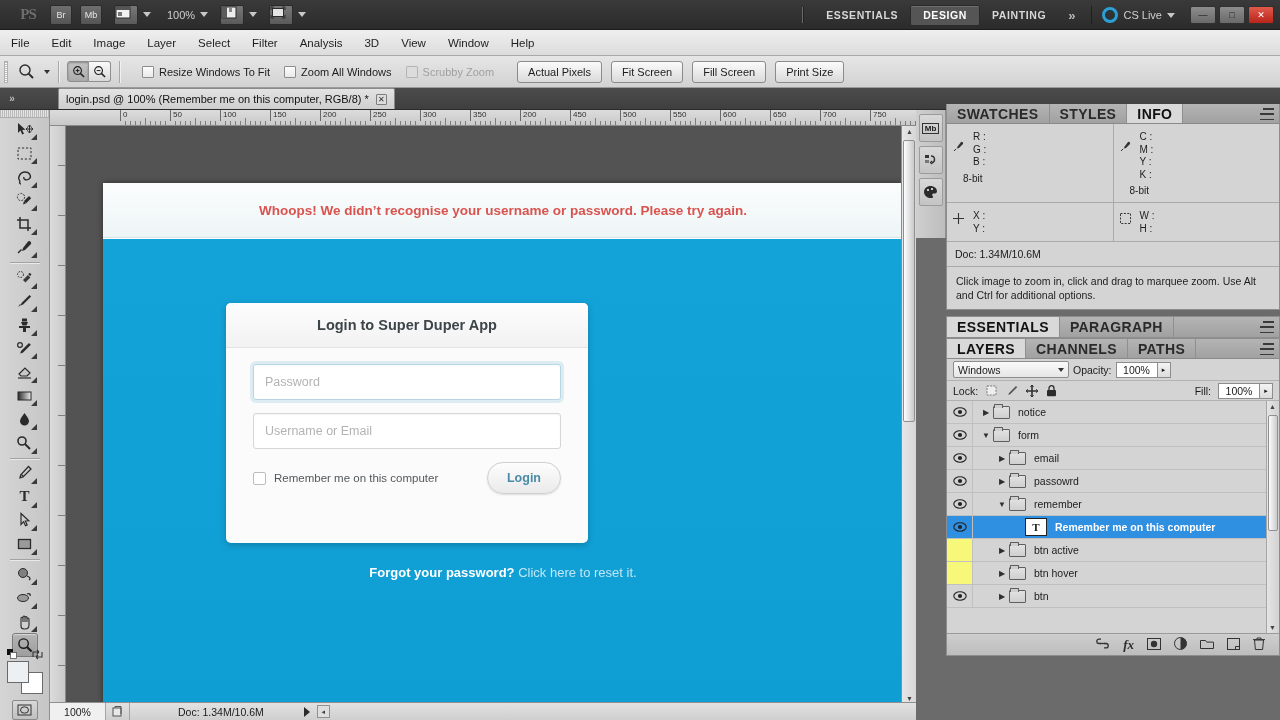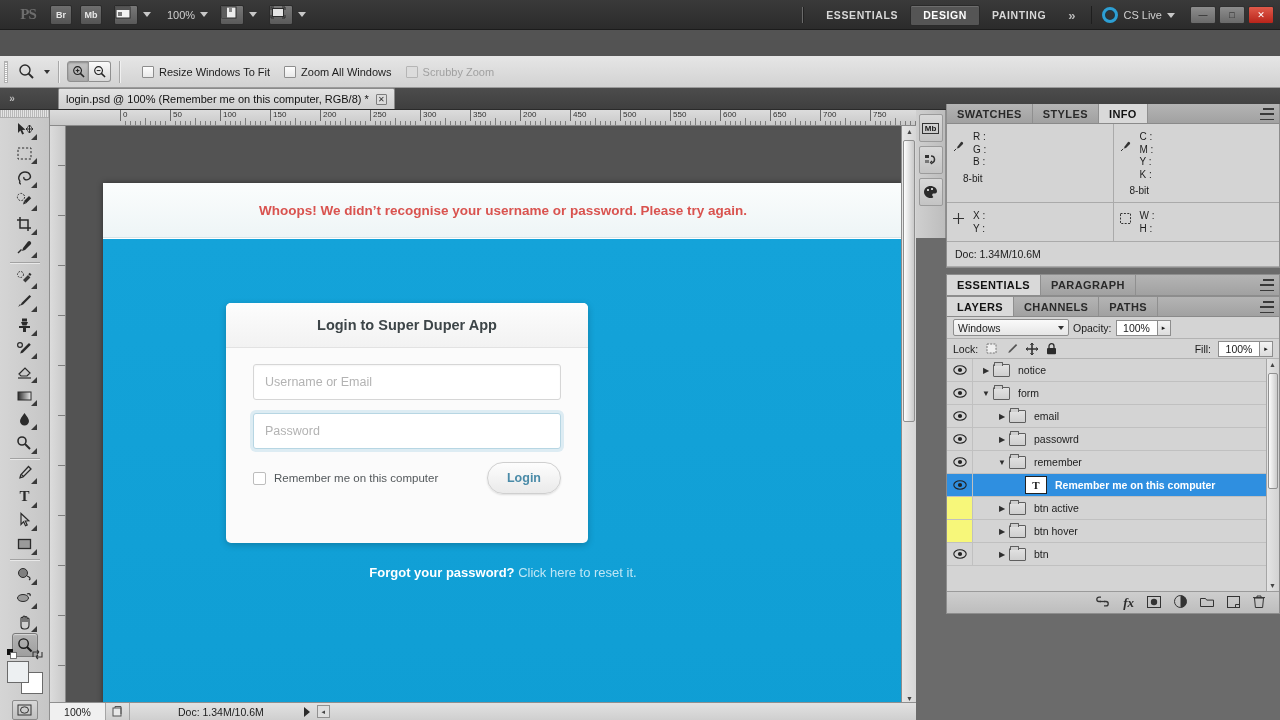--- a/index.html
+++ b/index.html
@@ -23,21 +23,21 @@
   .ps-logo{
     margin-left:14px; width:28px; height:20px;
     color:#6d6d6d; font-size:15px; font-weight:bold; letter-spacing:-1px;
     display:flex; align-items:center; justify-content:center;
     font-family:"Liberation Serif", serif;
   }
   .tb-btn{
     height:20px; min-width:22px; margin-left:8px;
     background:linear-gradient(#6e6e6e,#545454);
     border:1px solid #2b2b2b; border-radius:2px;
-    color:#e8e8e8; font-size:9px; font-weight:bold;
+    color:#e8e8e8; font-size:9px; font-weight:normal;
     display:flex; align-items:center; justify-content:center;
     padding:0 3px;
   }
   .tb-icon{
     height:20px; width:24px; margin-left:12px;
     background:linear-gradient(#787878,#5a5a5a);
     border:1px solid #2b2b2b; border-radius:2px;
     position:relative;
   }
   .tb-caret{
@@ -289,21 +289,21 @@
     position:absolute;top:104px;left:946px;width:334px;height:616px;
     background:#6b6b6b;
   }
   .panel{ background:#d4d4d4; border:1px solid #8d8d8d; border-top:none;}
   .ptabs{
     height:20px;background:linear-gradient(#b4b4b4,#a1a1a1);
     border-bottom:1px solid #8a8a8a;display:flex;align-items:stretch;position:relative;
   }
   .ptab{
     padding:0 10px;display:flex;align-items:center;
-    font-size:11px;font-weight:bold;letter-spacing:.4px;color:#2a2a2a;
+    font-size:14px;font-weight:bold;letter-spacing:.4px;color:#2a2a2a;
     border-right:1px solid #8f8f8f;
   }
   .ptab.active{ background:#d9d9d9; color:#111; }
   .pmenu{
     position:absolute;right:5px;top:4px;width:14px;height:12px;
     display:flex;flex-direction:column;justify-content:space-between;
   }
   .pmenu i{display:block;height:1.5px;background:#3a3a3a;}
   .pmenu i:first-child{width:11px;margin-left:3px;}
 
@@ -429,20 +429,33 @@
         <div class="tb-caret"></div>
       </div>
       <div class="wbtns">
         <div class="wbtn">—</div>
         <div class="wbtn">□</div>
         <div class="wbtn close">✕</div>
       </div>
     </div>
   </div>
 
+  <div class="menubar">
+    <div class="menu-item">File</div>
+    <div class="menu-item">Edit</div>
+    <div class="menu-item">Image</div>
+    <div class="menu-item">Layer</div>
+    <div class="menu-item">Select</div>
+    <div class="menu-item">Filter</div>
+    <div class="menu-item">Analysis</div>
+    <div class="menu-item">3D</div>
+    <div class="menu-item">View</div>
+    <div class="menu-item">Window</div>
+    <div class="menu-item">Help</div>
+  </div>
 
   <div class="optbar">
     <div class="opt-grip"></div>
     <div class="opt-tool">
       <svg width="17" height="17" viewBox="0 0 17 17">
           <circle cx="7" cy="7" r="5" fill="none" stroke="#2b2b2b" stroke-width="1.4"></circle>
           <line x1="10.6" y1="10.6" x2="15" y2="15" stroke="#2b2b2b" stroke-width="2"></line>
         </svg>
     </div>
     <div class="mini-caret"></div>
@@ -472,20 +485,26 @@
     </div>
     <div class="chk-opt">
       <div class="chk-box"></div>
       <span>Zoom All Windows</span>
     </div>
     <div class="chk-opt dis">
       <div class="chk-box"></div>
       <span>Scrubby Zoom</span>
     </div>
 
+    <div style="display:flex;margin-left:14px;">
+      <div class="pbtn">Actual Pixels</div>
+      <div class="pbtn">Fit Screen</div>
+      <div class="pbtn">Fill Screen</div>
+      <div class="pbtn">Print Size</div>
+    </div>
   </div>
 
   <div class="tabbar">
     <div class="collapse-arrows">»</div>
     <div class="doc-tab">
       <span>login.psd @ 100% (Remember me on this computer, RGB/8) *</span>
       <span class="tab-x">✕</span>
     </div>
   </div>
 
@@ -864,25 +883,25 @@
           <div class="notice-text">Whoops! We didn’t recognise your username or password. Please try again.</div>
         </div>
 
         <div class="hero">
 
           <div class="login-card">
             <div class="card-head">
               <div class="card-title">Login to Super Duper App</div>
             </div>
             <div class="card-body">
+              <div class="fld focus">
+                <span>Password</span>
+              </div>
               <div class="fld">
                 <span>Username or Email</span>
-              </div>
-              <div class="fld focus">
-                <span>Password</span>
               </div>
               <div class="row-bottom">
                 <div class="rem">
                   <div class="rem-box"></div>
                   <span>Remember me on this computer</span>
                 </div>
                 <div class="login-btn">Login</div>
               </div>
             </div>
           </div>
@@ -996,20 +1015,21 @@
             <span class="eyed" style="top:10px;">
               <svg width="11" height="11" viewBox="0 0 11 11">
                   <rect x="0.5" y="0.5" width="10" height="10" fill="none" stroke="#333" stroke-dasharray="2,1.4"></rect>
                 </svg>
             </span>
             <div class="ilbl">W :</div>
             <div class="ilbl">H :</div>
           </div>
         </div>
         <div class="docsize">Doc: 1.34M/10.6M</div>
+        <div class="hint">Click image to zoom in, click and drag to marquee zoom.  Use Alt and Ctrl for additional options.</div>
       </div>
     </div>
 
     <div class="panel" style="width:334px;margin-top:6px;border-top:1px solid #8d8d8d;">
       <div class="ptabs" style="border-bottom:none;">
         <div class="ptab active">ESSENTIALS</div>
         <div class="ptab">PARAGRAPH</div>
         <div class="pmenu">
             <i></i>
             <i></i>

